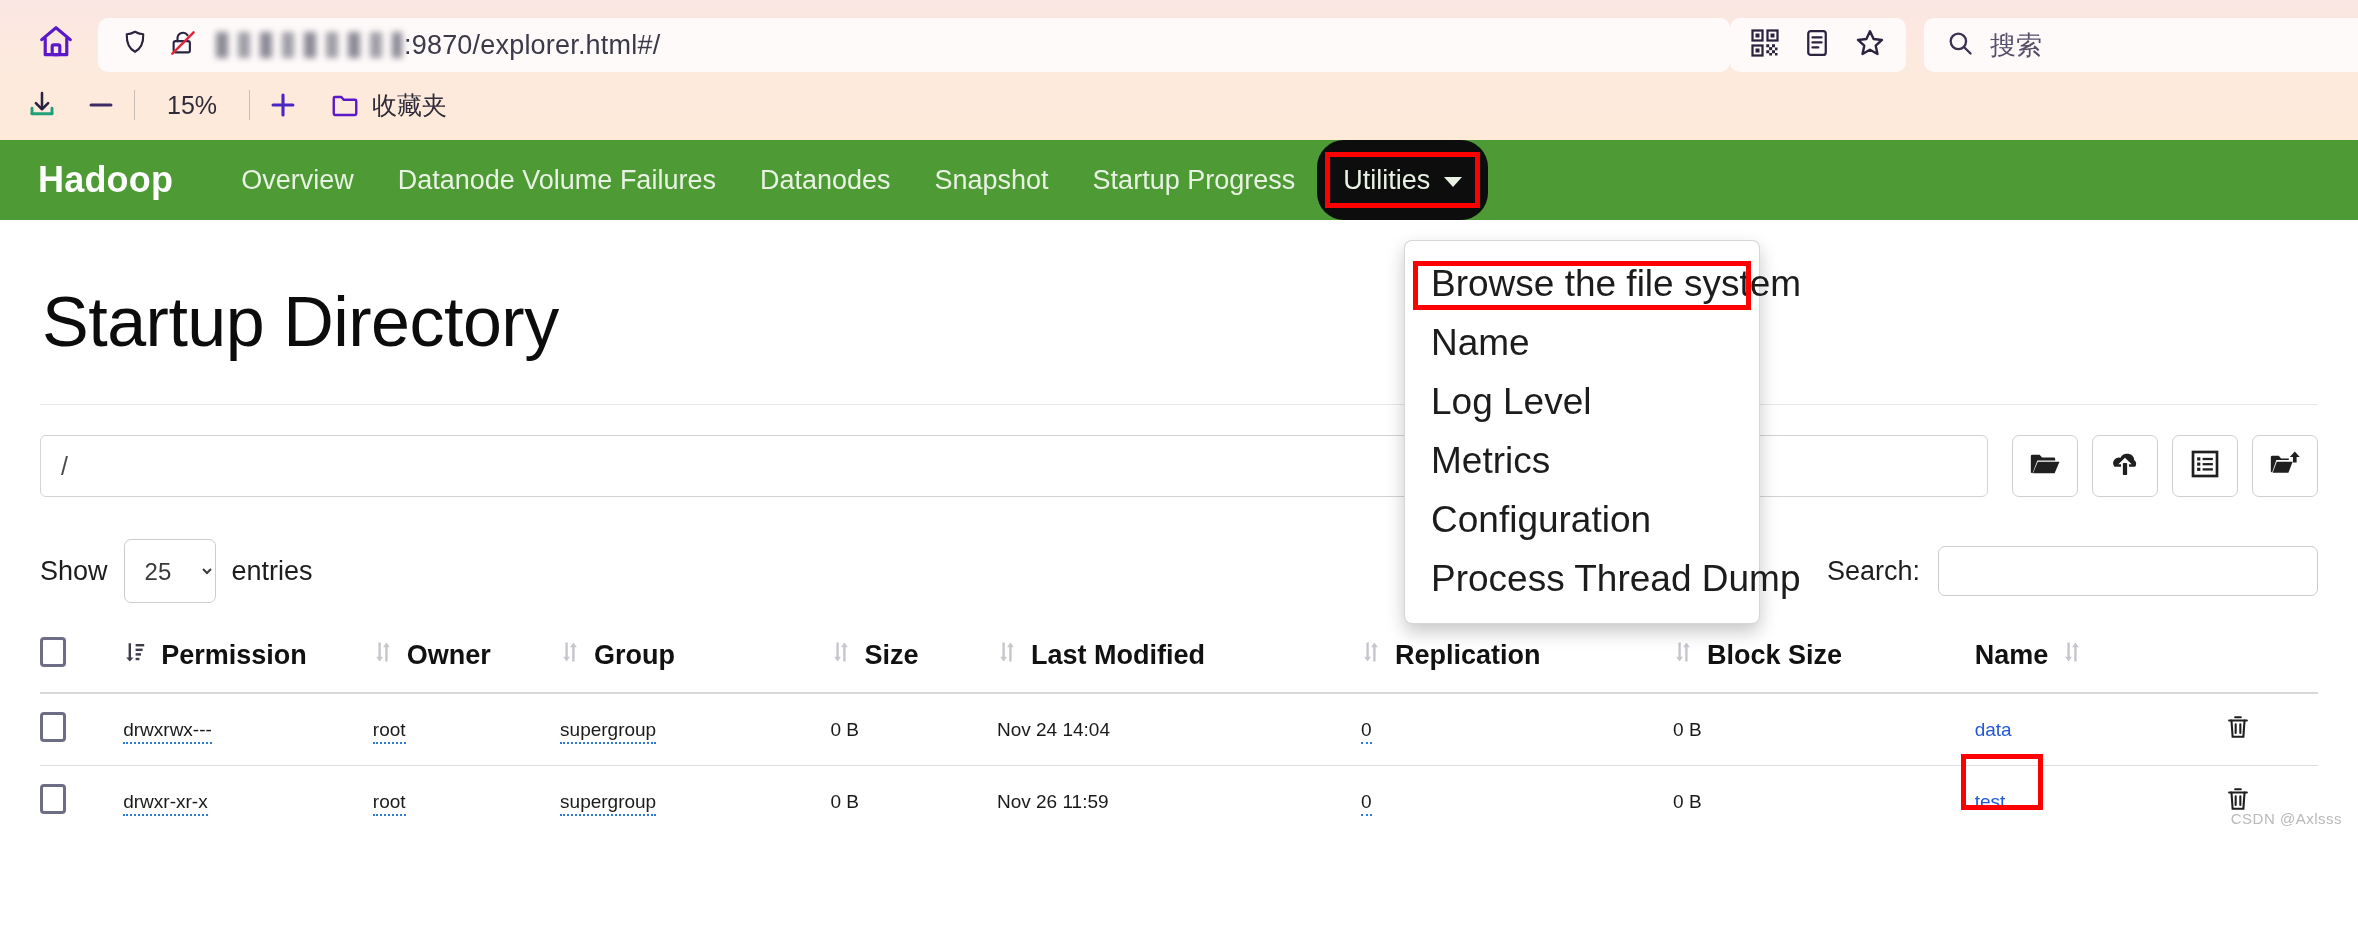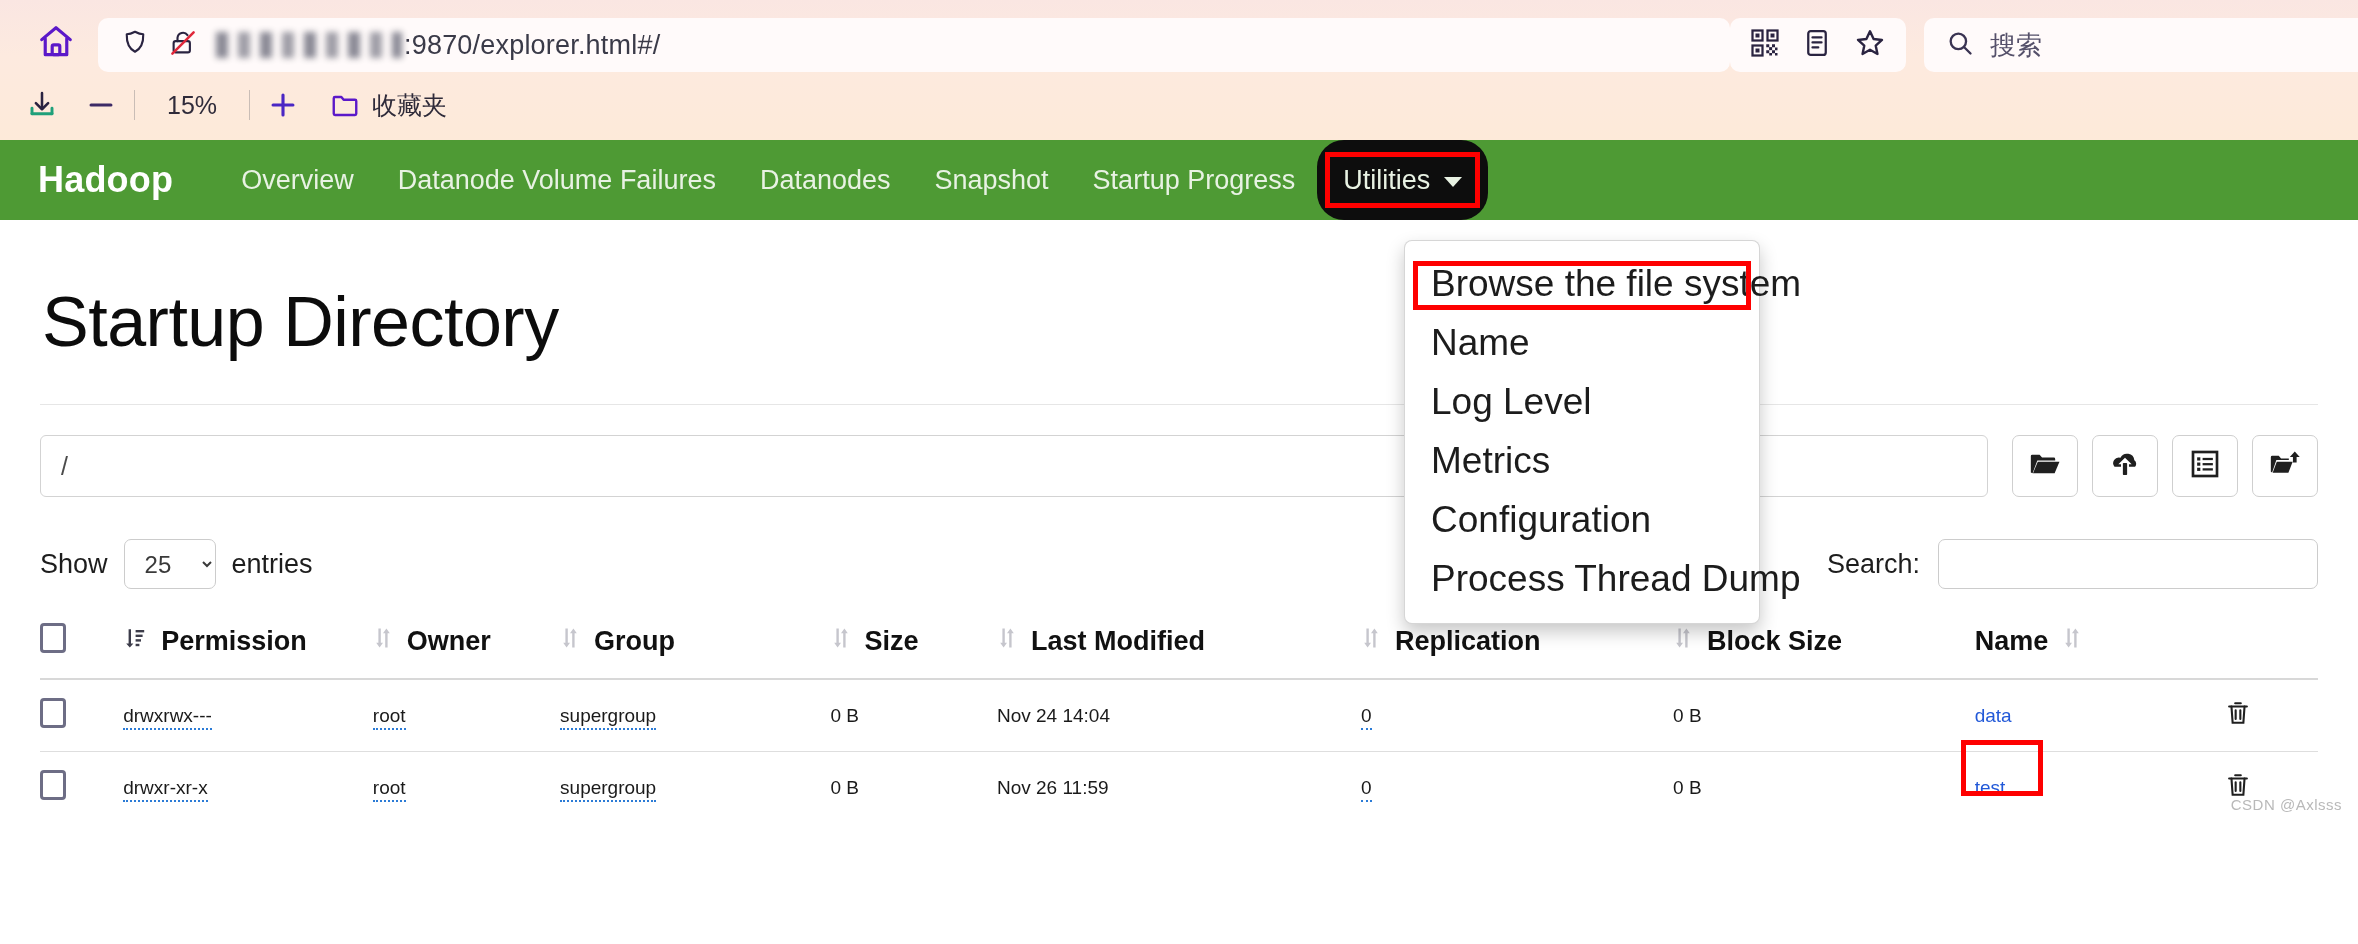--- a/index.html
+++ b/index.html
@@ -206,21 +206,21 @@
     display:flex; align-items:center; justify-content:center;
     cursor:pointer;
   }
 
   #table-controls {
     margin-top: 42px;
     display:flex; align-items:center;
   }
   .show-entries { display:flex; align-items:center; gap: 16px; font-size:27px; color:#1d1d1d; }
   #entries-select {
-    height: 50px;
+    height: 64px;
     border:1px solid #cccccc;
     border-radius:7px;
     font-size:24px;
     color:#3a3a3a;
     padding: 0 10px 0 16px;
     background:#fff;
     font-family:"Liberation Sans", sans-serif;
     min-width: 92px;
   }
   .search-wrap { margin-left:auto; display:flex; align-items:center; gap:18px; font-size:27px; color:#1d1d1d; }

